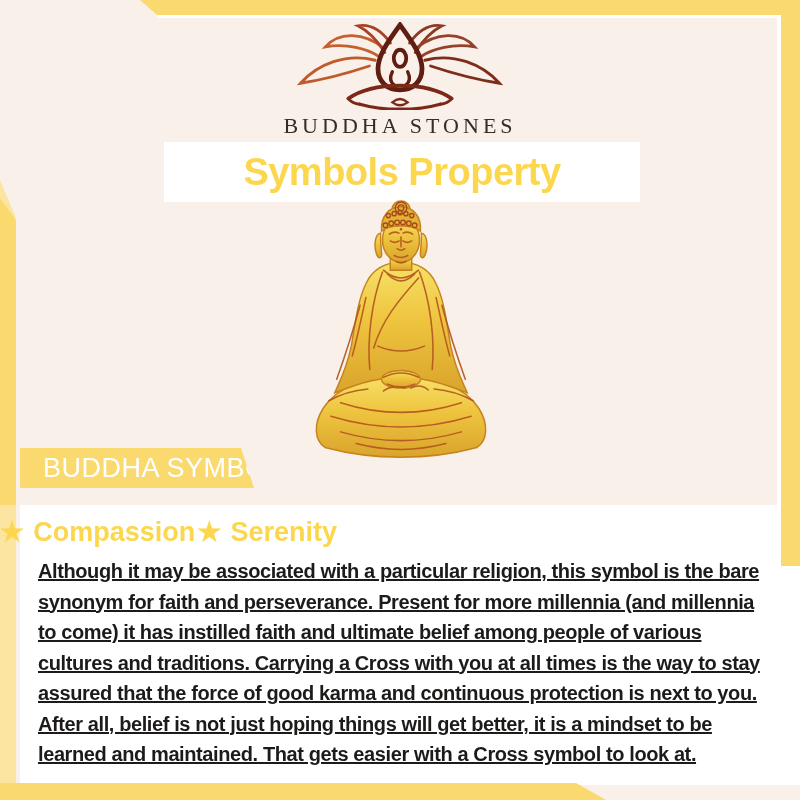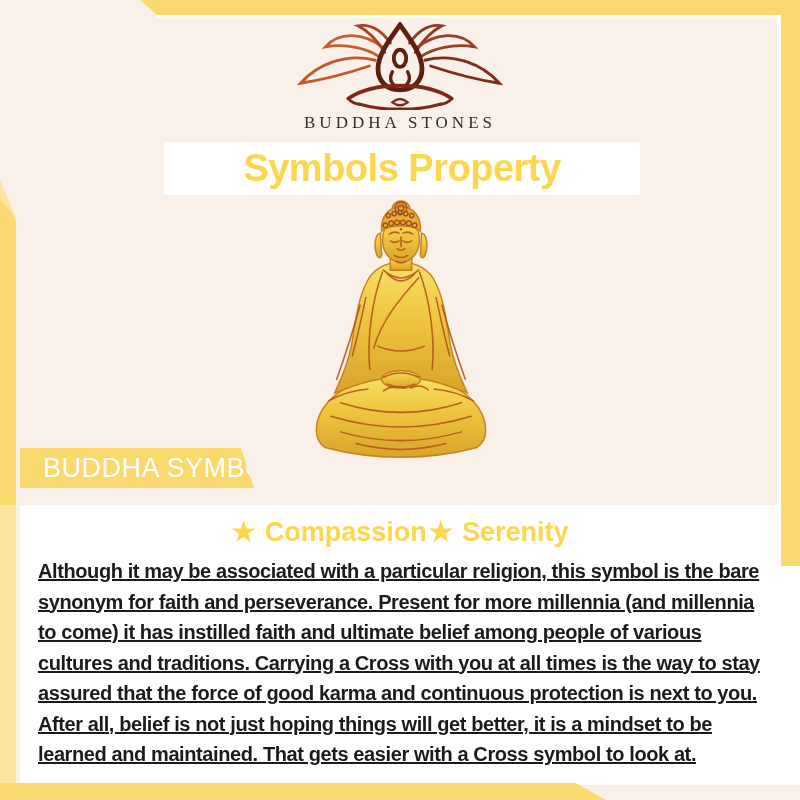--- a/index.html
+++ b/index.html
@@ -26,35 +26,35 @@
   .strip-left-cap{left:0;top:180px;width:16px;height:38px;background:var(--yellow-pale);
     clip-path:polygon(0 0,100% 100%,0 100%);}
   .strip-left{left:0;top:198px;width:16px;height:585px;
     background:linear-gradient(180deg,var(--yellow) 0 52.5%,var(--yellow-pale) 52.5% 100%);
     clip-path:polygon(0 0,100% 22px,100% 100%,0 100%);}
   .band-bottom{left:0;top:783px;width:606px;height:17px;background:var(--yellow);
     clip-path:polygon(0 0,calc(100% - 30px) 0,100% 100%,0 100%);}
 
   .logo{left:292px;top:22px;width:216px;height:88px;}
   .brand-name{left:0;top:113px;width:800px;text-align:center;color:var(--brand-text);
-    font-family:"Liberation Serif",serif;font-size:17px;letter-spacing:4px;font-weight:400;}
+    font-family:"Liberation Serif",serif;font-size:22px;letter-spacing:4px;font-weight:400;}
 
-  .title-banner{left:164px;top:142px;width:476px;height:53px;background:var(--white);
+  .title-banner{left:164px;top:142px;width:476px;height:60px;background:var(--white);
     display:flex;align-items:center;justify-content:center;}
   .title-text{color:var(--accent-text);font-size:38px;font-weight:700;letter-spacing:-0.5px;}
 
   .statue{left:284px;top:200px;width:234px;height:265px;}
 
   .ribbon{left:20px;top:448px;width:234px;height:40px;background:var(--yellow);
     clip-path:polygon(0 0,calc(100% - 13px) 0,100% 100%,0 100%);
     display:flex;align-items:center;}
   .ribbon-text{color:var(--ribbon-text);font-size:27px;font-weight:400;letter-spacing:0.5px;
     padding-left:23px;white-space:nowrap;}
 
-  .props{left:0;top:516px;width:800px;text-align:center;color:var(--accent-text);
+  .props{left:0;top:516px;width:800px;text-align:left;color:var(--accent-text);
     font-size:27px;font-weight:700;}
   .props .star{margin-right:9px;}
 
   .description-text{left:38px;top:556px;width:736px;color:var(--ink);
     font-size:20px;font-weight:700;line-height:30.5px;letter-spacing:-0.4px;text-align:left;text-decoration:underline;}
 
   
   .lp1{stroke:var(--lotus-orange);} .lp2{stroke:#c3602e;} .lp3{stroke:var(--lotus-rust);}
   .rp1{stroke:#7c2e1b;} .rp2{stroke:#96402a;} .rp3{stroke:var(--lotus-brown);}
   .lotus-center{stroke:var(--lotus-maroon);}

